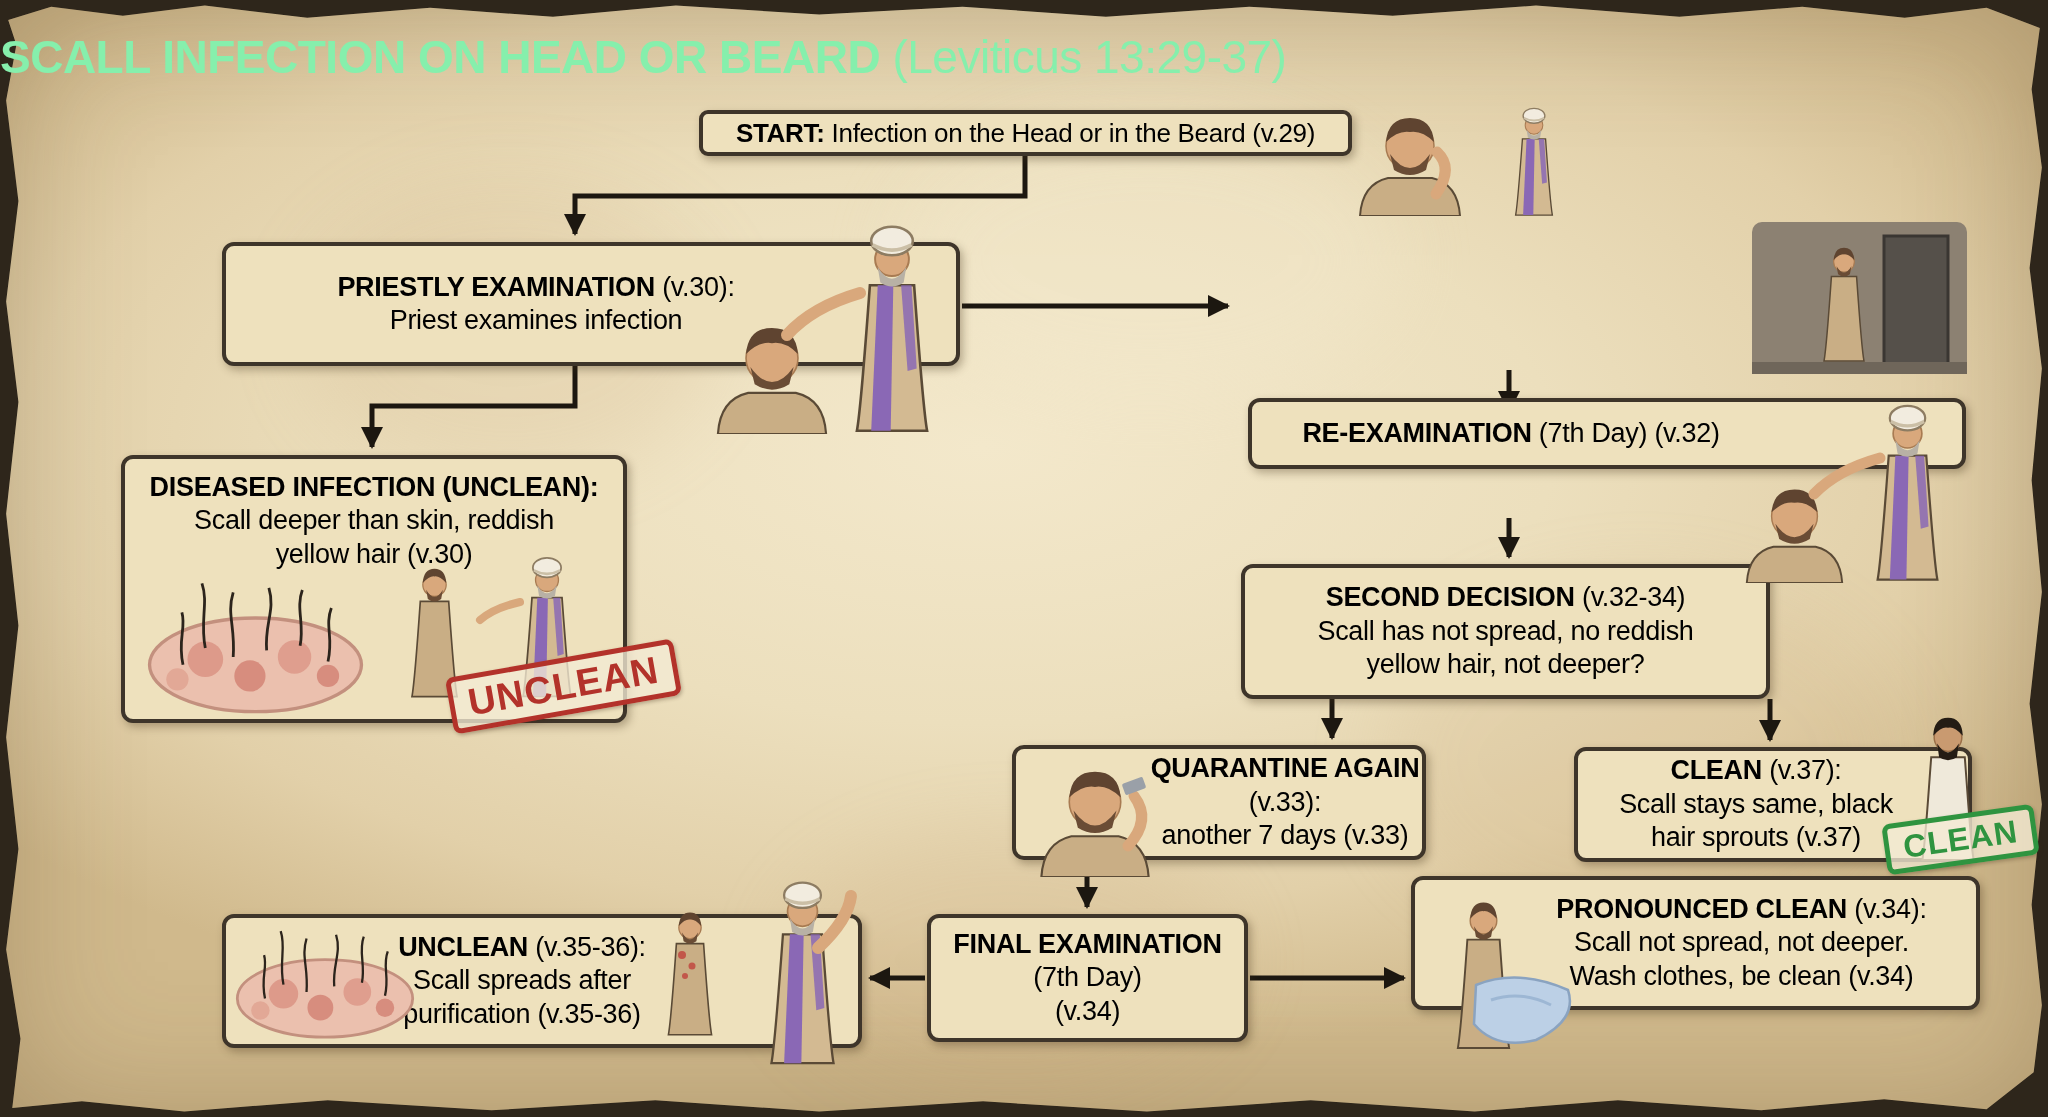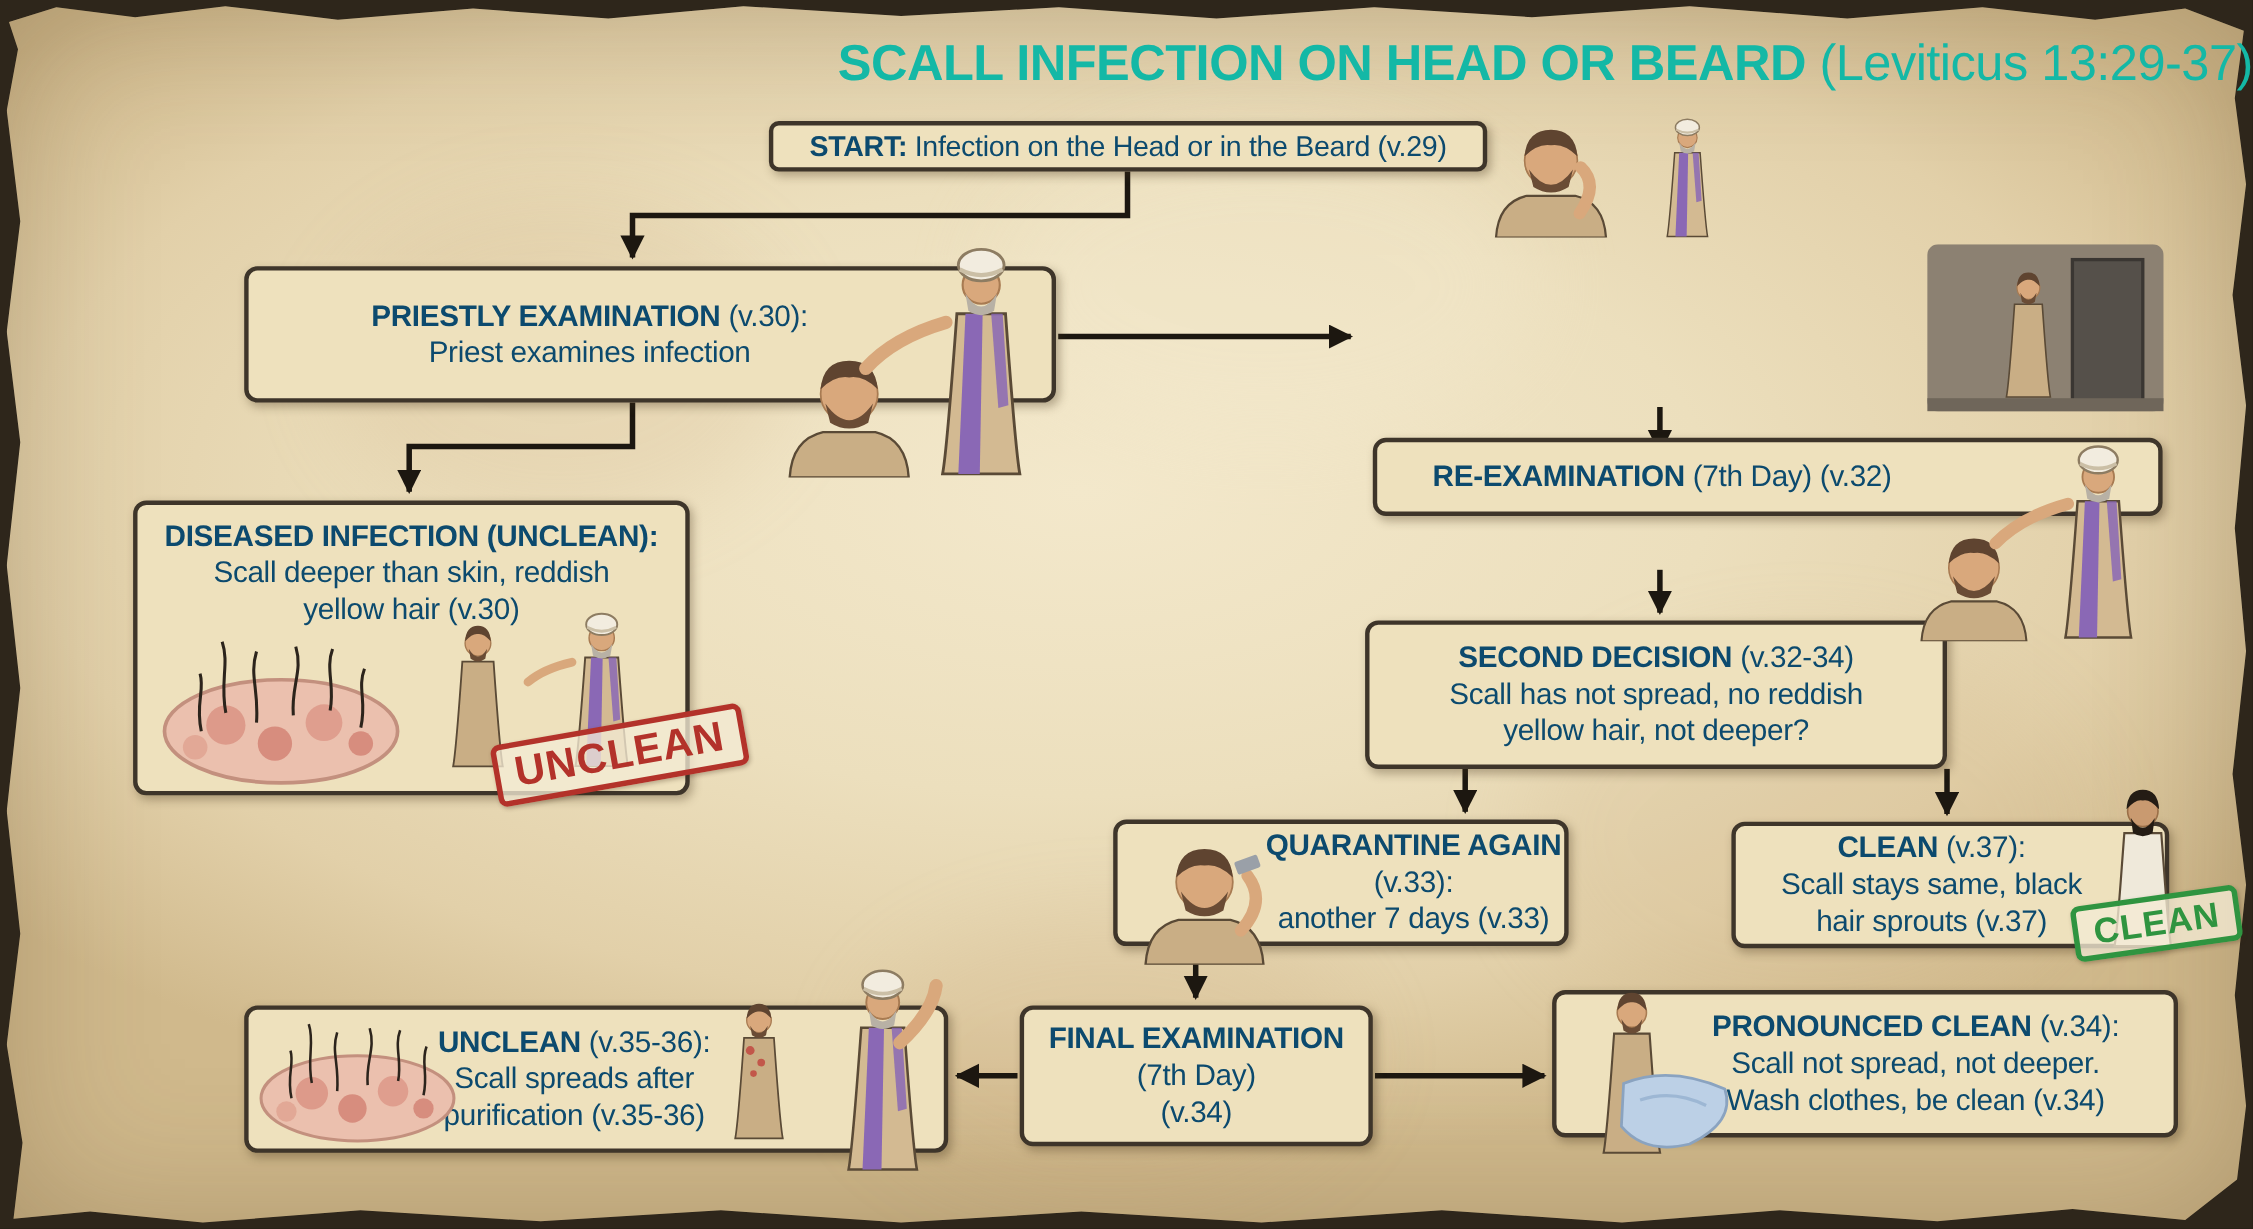--- a/index.html
+++ b/index.html
@@ -3,25 +3,25 @@
 <meta charset="utf-8">
 <style>
   *{box-sizing:border-box}
   body{margin:0;background:#221c15;font-family:"Liberation Sans",sans-serif}
   .page{position:relative;width:2048px;height:1117px;overflow:hidden;background:#2e261b}
   .parchment{position:absolute;inset:0;
     background:radial-gradient(ellipse 62% 55% at 48% 40%, #f3e8cb 0%, #ecdfbd 45%, #e2d0a9 76%, #d0b98c 100%);
     clip-path:polygon(0.4% 1.8%,2.5% 0.6%,6% 1.4%,10% 0.5%,15% 1.6%,21% 0.7%,27% 1.5%,33% 0.5%,40% 1.3%,47% 0.6%,54% 1.5%,61% 0.6%,68% 1.4%,75% 0.5%,82% 1.5%,88% 0.6%,93% 1.6%,97% 0.7%,99.6% 2.5%,99.2% 8%,99.7% 15%,99.1% 24%,99.7% 33%,99.2% 43%,99.7% 53%,99.1% 63%,99.7% 72%,99.2% 81%,99.7% 90%,99.3% 96%,97% 99.3%,92% 98.4%,86% 99.4%,79% 98.5%,72% 99.5%,64% 98.5%,56% 99.5%,48% 98.6%,40% 99.5%,32% 98.5%,24% 99.4%,16% 98.5%,9% 99.5%,4% 98.6%,0.6% 99.2%,1% 93%,0.3% 85%,0.9% 76%,0.3% 66%,0.9% 56%,0.3% 46%,0.9% 36%,0.3% 27%,0.9% 18%,0.3% 9%,0.8% 4%)}
   .parchment::after{content:"";position:absolute;inset:0;box-shadow:inset 0 0 140px rgba(92,66,34,.33);pointer-events:none}
   .blotch{position:absolute;border-radius:50%;filter:blur(38px);opacity:.17;pointer-events:none;z-index:1}
-  .title{position:absolute;top:30px;left:0;width:100%;text-align:right;font-size:46px;color:#14b8a6;z-index:3;letter-spacing:-.5px}
+  .title{position:absolute;top:30px;left:0;width:100%;text-align:left;font-size:46px;color:#86efac;z-index:3;letter-spacing:-.5px}
   .b{font-weight:700}
   .connectors{position:absolute;left:0;top:0;z-index:2}
   .node{position:absolute;z-index:3;background:#eee1bd;border:4px solid #3e352a;border-radius:12px;
-    display:flex;align-items:center;justify-content:center;text-align:center;color:#0c4a6e;
+    display:flex;align-items:center;justify-content:center;text-align:center;color:#000000;
     font-size:27px;line-height:1.24;box-shadow:3px 4px 9px rgba(70,52,26,.35);letter-spacing:-.3px}
   .node .txt{width:100%}
   .node.top{align-items:flex-start}
   .illus{position:absolute;z-index:4;pointer-events:none}
   .hairline{stroke:#2c241c;stroke-width:2.5;fill:none}
   .stamp{position:absolute;z-index:5;font-weight:700;border-radius:8px;background:rgba(243,234,212,.78);
     padding:2px 14px;letter-spacing:1px;box-shadow:1px 2px 4px rgba(60,40,20,.3)}
   .stamp-unclean{left:448px;top:658px;font-size:38px;color:#b3322a;border:5px solid #b3322a;transform:rotate(-10deg)}
   .stamp-clean{left:1884px;top:814px;font-size:32px;color:#2f9440;border:5px solid #2f9440;transform:rotate(-8deg)}
 </style>
@@ -156,21 +156,21 @@
   </div>
 
   <div class="node" style="left:222px;top:914px;width:640px;height:134px;padding:0 195px 0 155px">
     <div class="txt">
       <div><span class="b">UNCLEAN</span><span> (v.35-36):</span></div>
       <div>Scall spreads after</div>
       <div>purification (v.35-36)</div>
     </div>
   </div>
 
-  <div class="node" style="left:1411px;top:900px;width:569px;height:134px;padding-left:92px">
+  <div class="node" style="left:1411px;top:876px;width:569px;height:134px;padding-left:92px">
     <div class="txt">
       <div><span class="b">PRONOUNCED CLEAN</span><span> (v.34):</span></div>
       <div>Scall not spread, not deeper.</div>
       <div>Wash clothes, be clean (v.34)</div>
     </div>
   </div>
 
   <svg class="illus" style="left:1340px;top:96px" width="235" height="125" viewBox="0 0 235 125">
     <use href="#sym-bust" x="10" y="10" width="120" height="110"></use>
     <path d="M96,98 Q114,72 97,56" stroke="#d9a87c" stroke-width="11" fill="none" stroke-linecap="round"></path>

